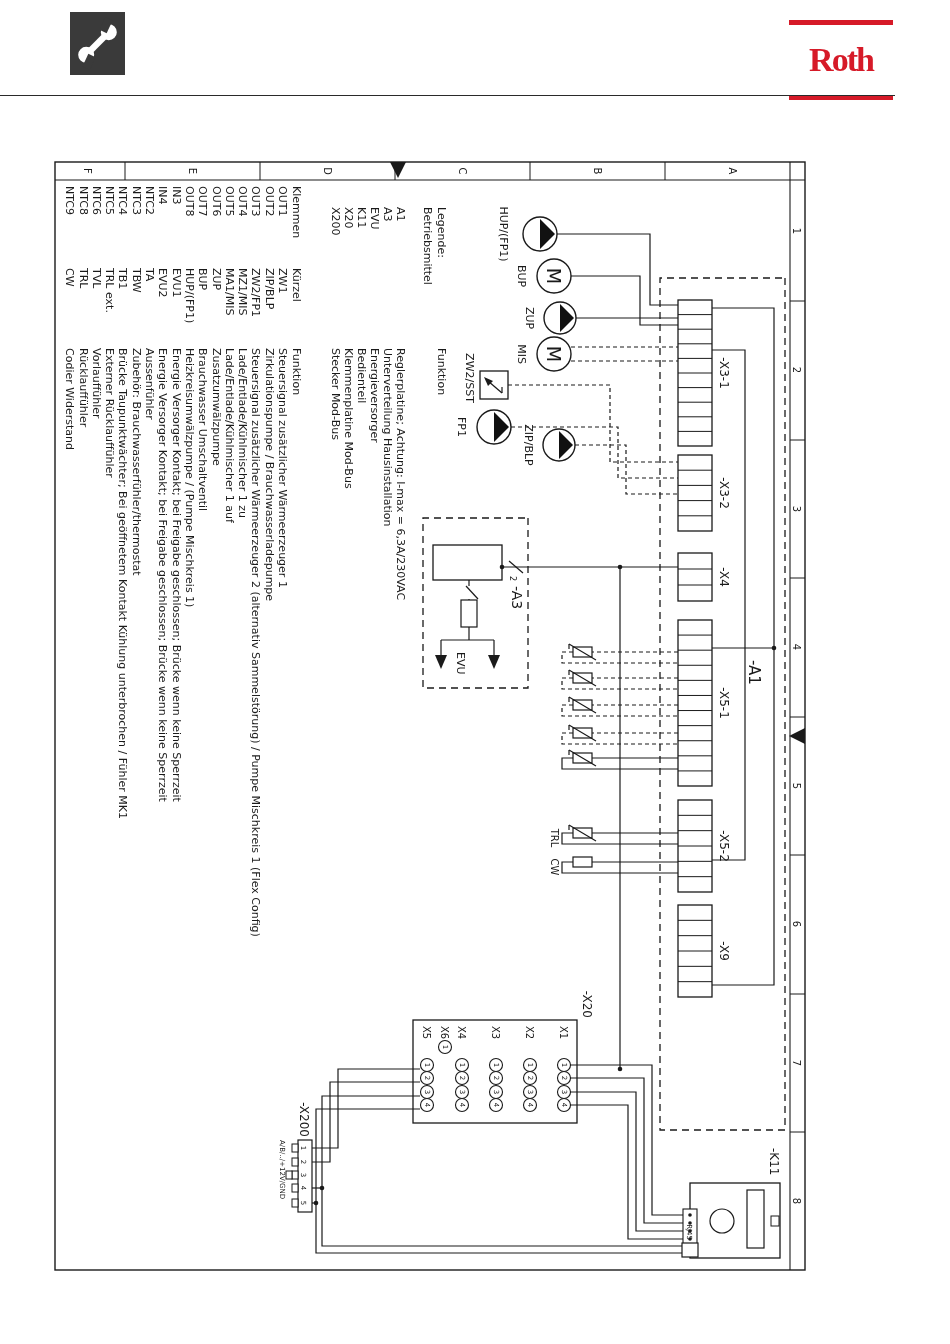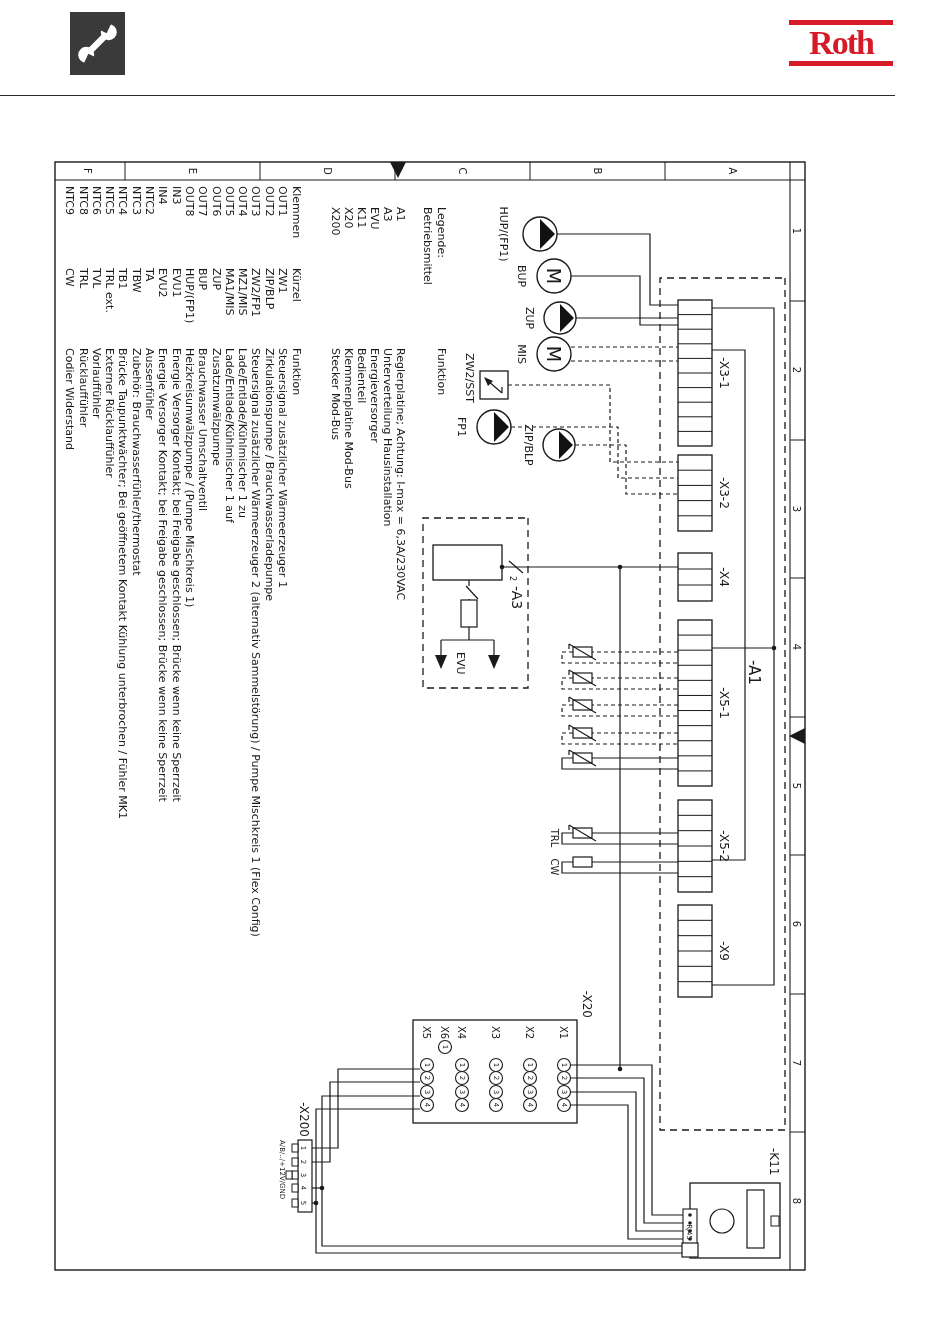--- a/index.html
+++ b/index.html
@@ -1,21 +1,21 @@
 <!DOCTYPE html>
 <html><head>
 <meta charset="utf-8">
 <style>
   html,body{margin:0;padding:0;background:#ffffff;}
   body{width:950px;height:1344px;position:relative;overflow:hidden;
        font-family:"DejaVu Sans",sans-serif;color:#1a1a1a;}
   #page-header{position:absolute;top:0;left:0;width:950px;height:100px;z-index:5;}
   #tool-box{position:absolute;left:70px;top:12px;width:55px;height:63px;background:#3a3a3a;}
   #roth-logo{position:absolute;right:57px;top:20px;width:100px;text-align:center;
-             border-top:5px solid #d61a28;border-bottom:5px solid #d61a28;padding:0 2px;}
+             border-top:5px solid #d61a28;border-bottom:5px solid #d61a28;padding:17px 2px;}
   #roth-logo span{font-family:"Liberation Serif",serif;font-weight:700;font-size:34px;
                   line-height:36px;color:#d61a28;letter-spacing:-2px;}
   #hrule{position:absolute;top:95px;left:0;width:895px;border-top:1.6px solid #2a2a2a;}
   #rot{position:absolute;top:0;left:0;width:1344px;height:950px;
        transform-origin:0 0;transform:rotate(90deg) translateY(-950px);}
   svg text{fill:#1a1a1a;font-family:"DejaVu Sans",sans-serif;}
 </style>
 </head>
 <body>
 

